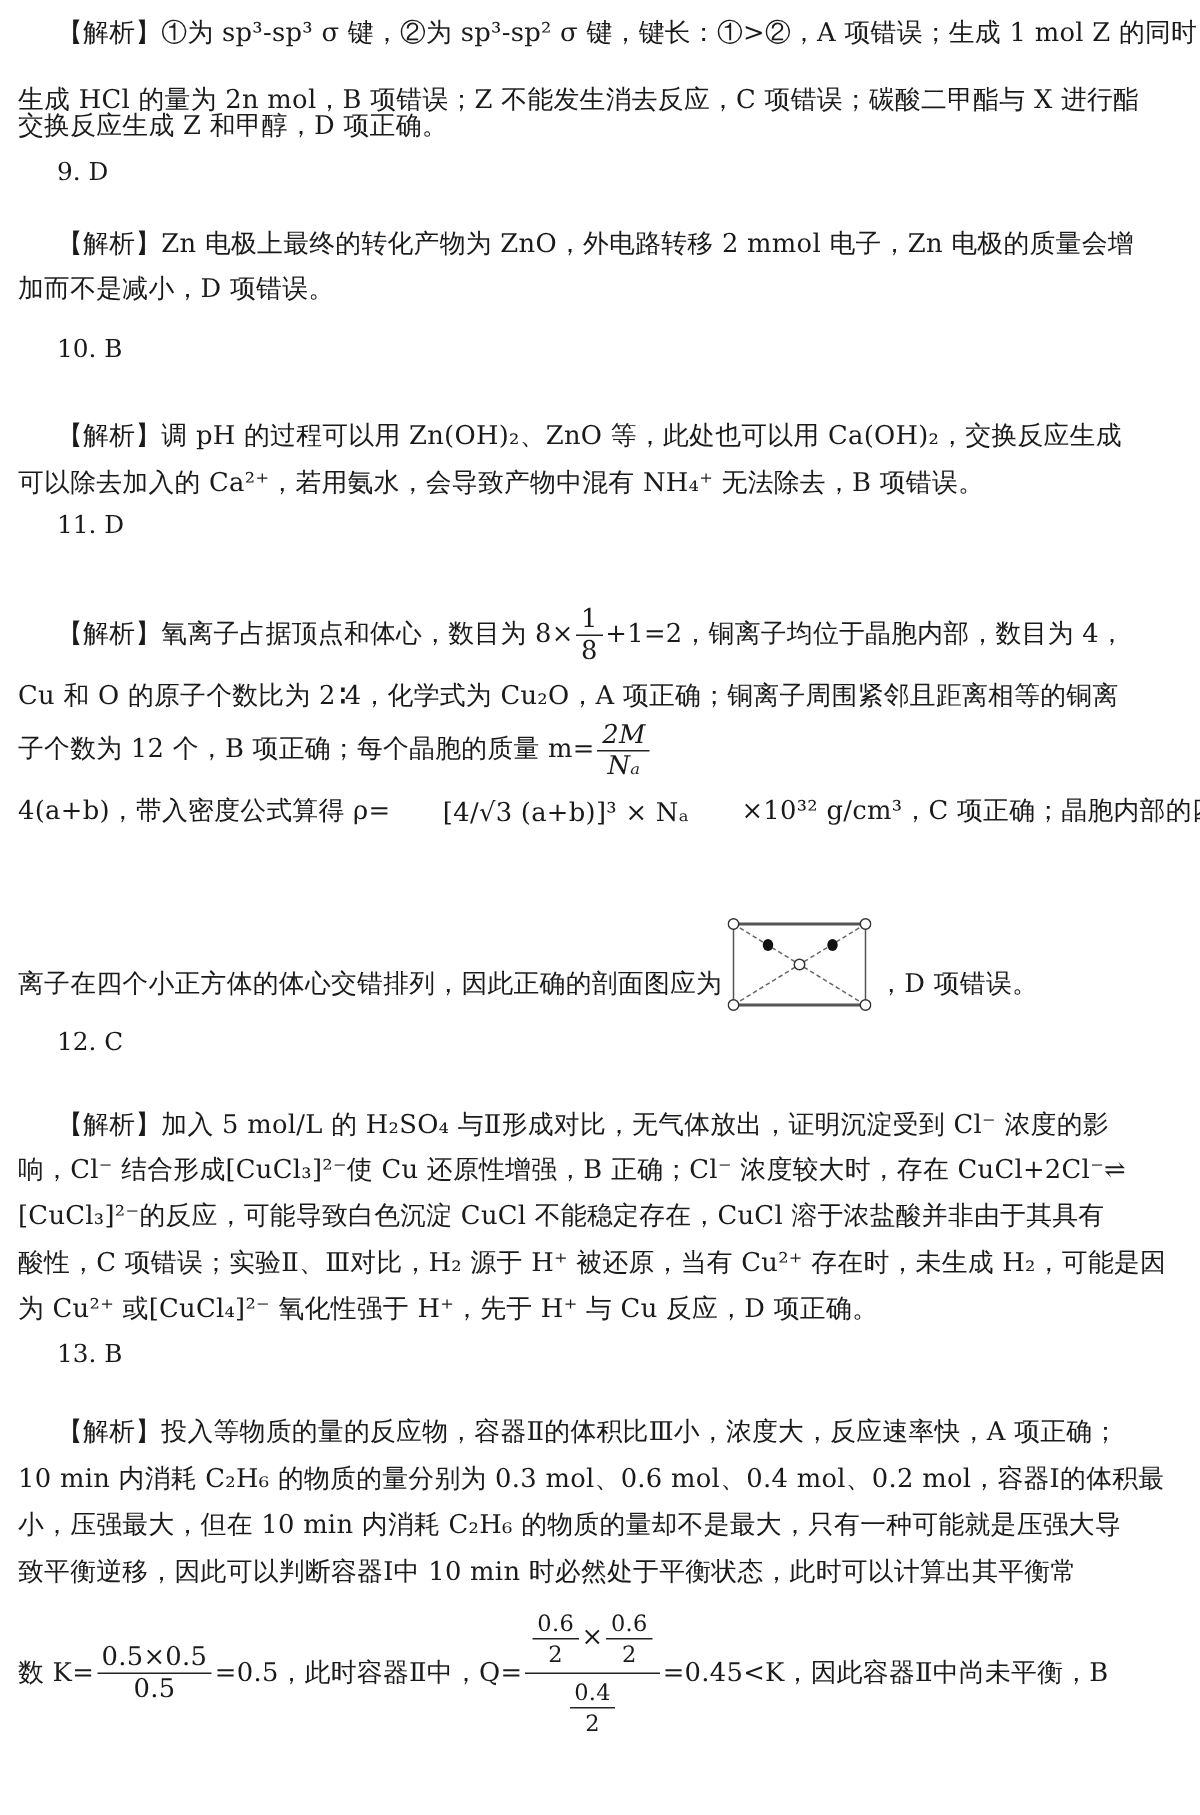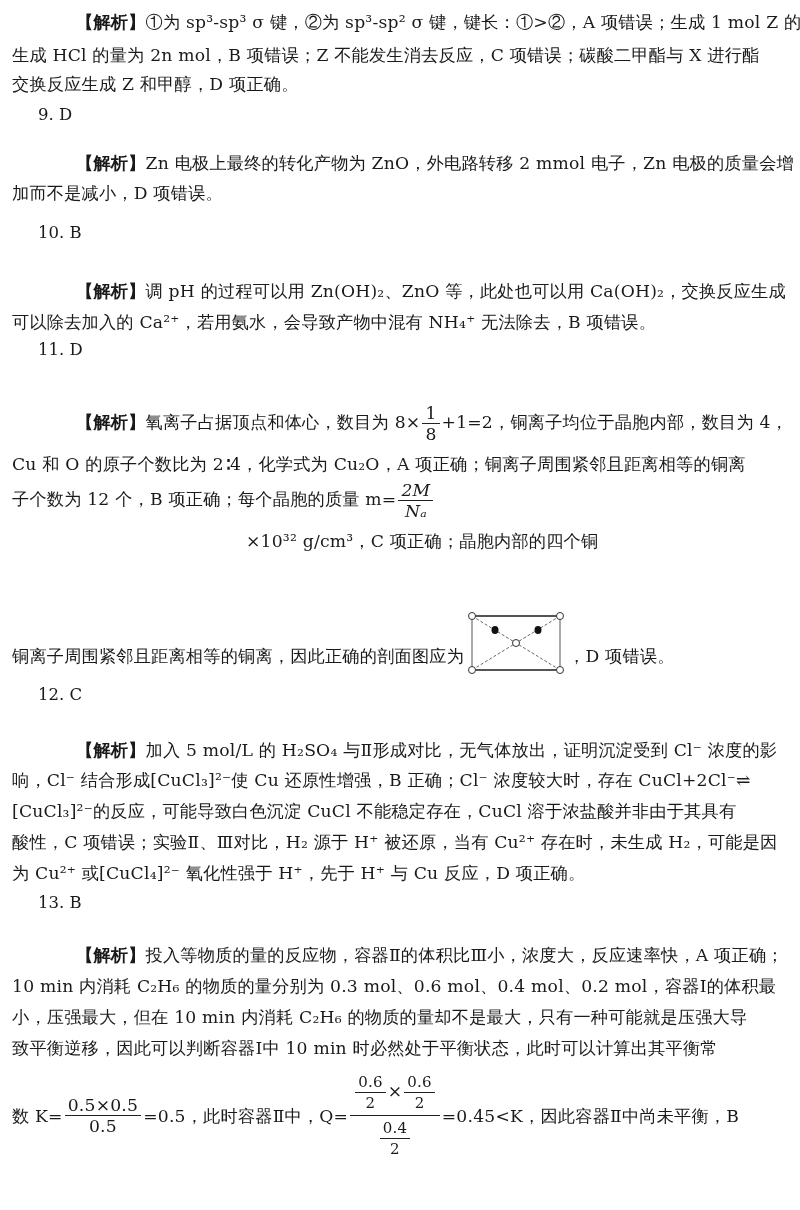--- a/index.html
+++ b/index.html
@@ -8,48 +8,48 @@
     font-family: "DejaVu Serif", "Liberation Serif", serif;
     color: #1a1a1a;
   }
   .line {
     position: absolute; left: 12px; width: 778px;
     font-size: 17.2px; line-height: 22px; white-space: nowrap;
     letter-spacing: 0.2px;
   }
   .line.indent { left: 38px; width: 752px; }
   .num { position: absolute; left: 38px; font-size: 16.5px; line-height: 22px; }
-  .tag { font-weight: bold; margin-left: 38px; }
+  .tag { font-weight: normal; }
   .frac { display: inline-block; vertical-align: middle; text-align: center; margin: 0 2px; }
   .frac .n { display: block; border-bottom: 1px solid #222; padding: 0 3px; line-height: 20px; }
   .frac .d { display: block; line-height: 20px; padding: 0 3px; }
   .it { font-style: italic; }
   .diagram { display: inline-block; vertical-align: middle; margin: 0 4px; }
 </style>
 </head>
 <body>
 
 <div class="line indent" style="top:11px"><span class="tag">【解析】</span><span>①为 sp³-sp³ σ 键，②为 sp³-sp² σ 键，键长：①&gt;②，A 项错误；生成 1 mol Z 的同时，</span></div>
-<div class="line" style="top:44px">生成 HCl 的量为 2n mol，B 项错误；Z 不能发生消去反应，C 项错误；碳酸二甲酯与 X 进行酯</div>
+<div class="line" style="top:56px">生成 HCl 的量为 2n mol，B 项错误；Z 不能发生消去反应，C 项错误；碳酸二甲酯与 X 进行酯</div>
 <div class="line" style="top:73px">交换反应生成 Z 和甲醇，D 项正确。</div>
 <div class="num" style="top:104px">9. D</div>
 
 <div class="line indent" style="top:152px"><span class="tag">【解析】</span><span>Zn 电极上最终的转化产物为 ZnO，外电路转移 2 mmol 电子，Zn 电极的质量会增</span></div>
 <div class="line" style="top:182px">加而不是减小，D 项错误。</div>
 <div class="num" style="top:222px">10. B</div>
 
 <div class="line indent" style="top:280px"><span class="tag">【解析】</span><span>调 pH 的过程可以用 Zn(OH)₂、ZnO 等，此处也可以用 Ca(OH)₂，交换反应生成</span></div>
 <div class="line" style="top:311px">可以除去加入的 Ca²⁺，若用氨水，会导致产物中混有 NH₄⁺ 无法除去，B 项错误。</div>
 <div class="num" style="top:339px">11. D</div>
 
 <div class="line indent" style="top:403px"><span class="tag">【解析】</span><span>氧离子占据顶点和体心，数目为 8×</span><span class="frac"><span class="n">1</span><span class="d">8</span></span><span>+1=2，铜离子均位于晶胞内部，数目为 4，</span></div>
 <div class="line" style="top:453px">Cu 和 O 的原子个数比为 2∶4，化学式为 Cu₂O，A 项正确；铜离子周围紧邻且距离相等的铜离</div>
 <div class="line" style="top:480px"><span>子个数为 12 个，B 项正确；每个晶胞的质量 m=</span><span class="frac it"><span class="n">2M</span><span class="d">Nₐ</span></span></div>
-<div class="line" style="top:530px"><span class="frac" style="min-width:230px"></span><span>×10³² g/cm³，C 项正确；晶胞内部的四个铜</span></div>
-<div class="line" style="top:612px; line-height:62px; height:62px"><span style="vertical-align:middle">铜离子周围紧邻且距离相等的铜离，因此正确的剖面图应为</span><span class="diagram">
+<div class="line" style="top:530px"><span>4(a+b)，带入密度公式算得 ρ=</span><span class="frac" style="min-width:230px"><span class="d">[4/√3 (a+b)]³ × Nₐ</span></span><span>×10³² g/cm³，C 项正确；晶胞内部的四个铜</span></div>
+<div class="line" style="top:612px; line-height:62px; height:62px"><span style="vertical-align:middle">离子在四个小正方体的体心交错排列，因此正确的剖面图应为</span><span class="diagram">
   <svg width="96" height="62" viewBox="0 0 96 62">
     <line x1="4" y1="4" x2="92" y2="4" stroke="#555" stroke-width="2"></line>
     <line x1="4" y1="58" x2="92" y2="58" stroke="#555" stroke-width="2"></line>
     <line x1="4" y1="4" x2="4" y2="58" stroke="#555" stroke-width="1"></line>
     <line x1="92" y1="4" x2="92" y2="58" stroke="#555" stroke-width="1"></line>
     <line x1="4" y1="4" x2="92" y2="58" stroke="#666" stroke-width="1" stroke-dasharray="3,2"></line>
     <line x1="92" y1="4" x2="4" y2="58" stroke="#666" stroke-width="1" stroke-dasharray="3,2"></line>
     <circle cx="4" cy="4" r="3.5" fill="#fff" stroke="#333"></circle>
     <circle cx="92" cy="4" r="3.5" fill="#fff" stroke="#333"></circle>
     <circle cx="4" cy="58" r="3.5" fill="#fff" stroke="#333"></circle>

